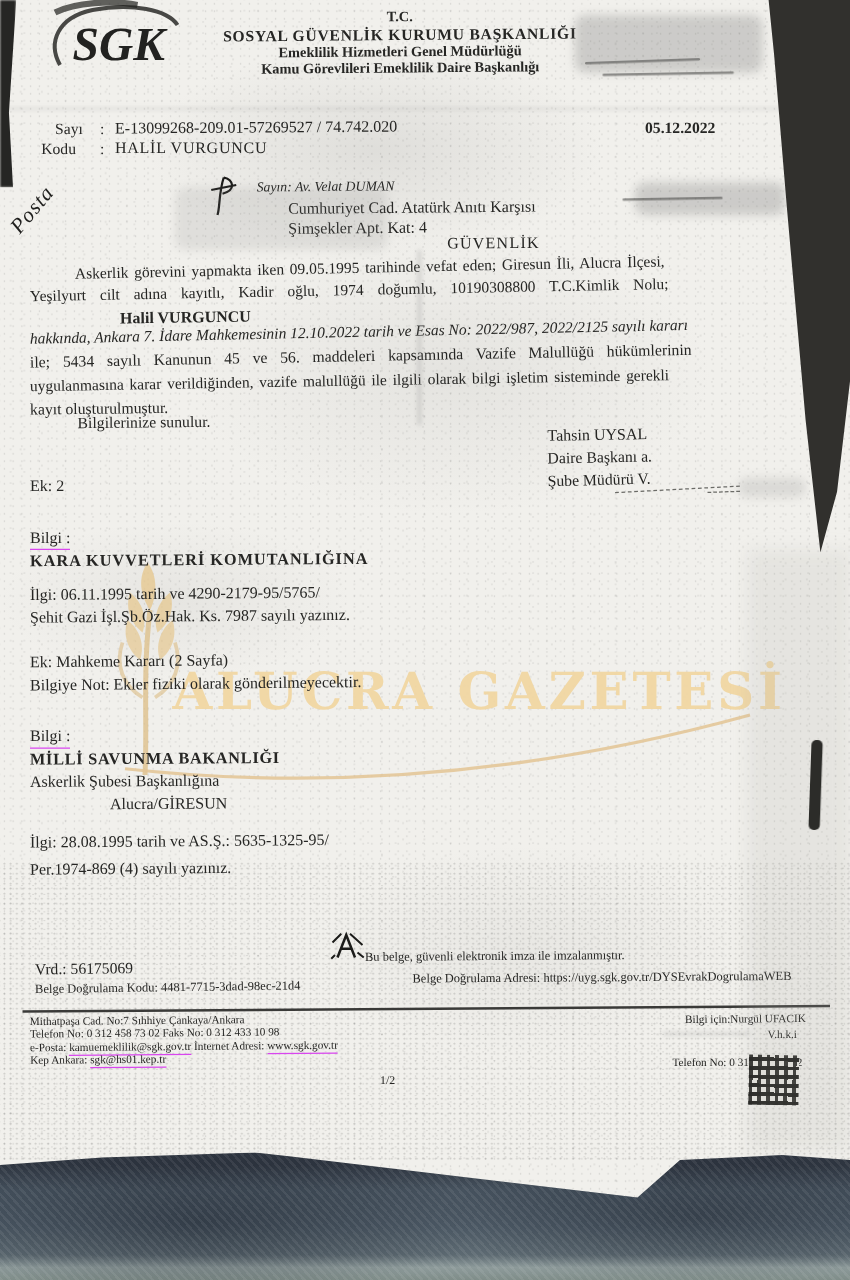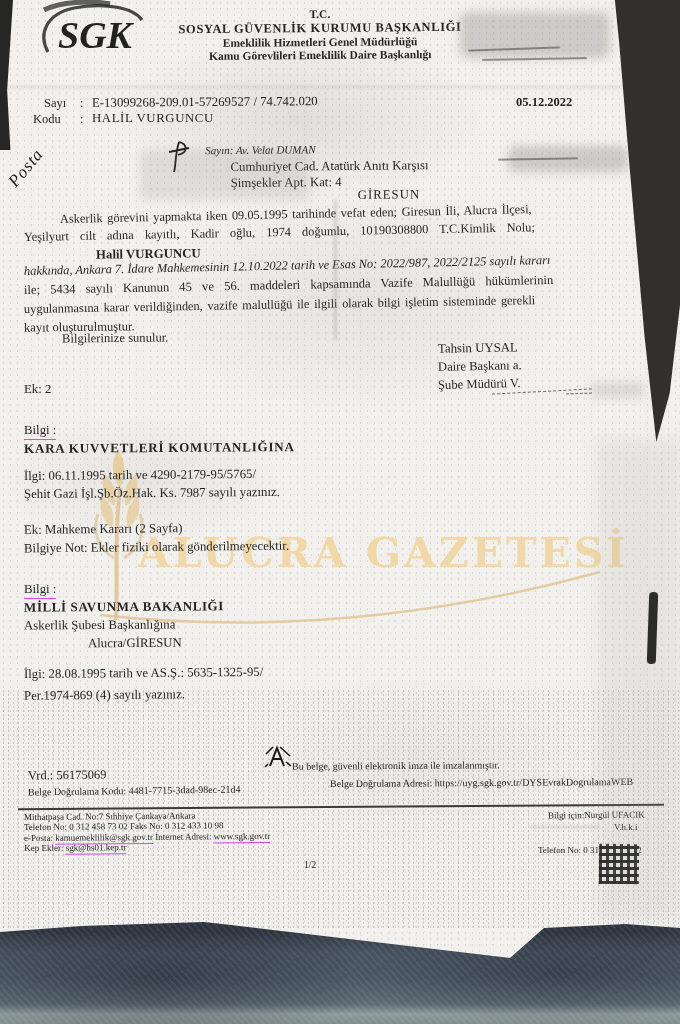--- a/index.html
+++ b/index.html
@@ -120,21 +120,21 @@
 
   <div class="abs txt hand" style="left:4px;top:158px;font-size:17px;transform:rotate(-50deg);letter-spacing:1px;">Posta</div>
   <svg class="abs" style="left:165px;top:140px;" width="28" height="34" viewBox="0 0 28 34">
     <path d="M14,2 C10,14 11,26 9,32 M14,2 C22,4 24,12 13,15 M4,12 L24,8" stroke="#1c1c1a" stroke-width="1.8" fill="none"></path>
   </svg>
 
   <div class="abs" style="left:0;top:0;transform:rotate(-.5deg);">
     <div class="abs txt" style="left:204px;top:146px;font-size:11px;font-style:italic;">Sayın: Av. Velat DUMAN</div>
     <div class="abs txt" style="left:229px;top:162px;font-size:12.8px;">Cumhuriyet Cad. Atatürk Anıtı Karşısı</div>
     <div class="abs txt" style="left:229px;top:178px;font-size:12.8px;">Şimşekler Apt. Kat: 4</div>
-    <div class="abs txt" style="left:356px;top:191px;font-size:12.8px;letter-spacing:1px;">GİRESUN</div>
+    <div class="abs txt" style="left:356px;top:191px;font-size:12.8px;letter-spacing:1px;">GÜVENLİK</div>
   </div>
 
   <div class="abs txt" style="left:60px;top:212px;font-size:12.4px;word-spacing:1.5px;transform:rotate(-1.2deg);transform-origin:left center;">Askerlik görevini yapmakta iken 09.05.1995 tarihinde vefat eden; Giresun İli, Alucra İlçesi,</div>
   <div class="abs txt" style="left:24px;top:230px;font-size:12.4px;word-spacing:8px;transform:rotate(-1.1deg);transform-origin:left center;">Yeşilyurt cilt adına kayıtlı, Kadir oğlu, 1974 doğumlu, 10190308800 T.C.Kimlik Nolu;</div>
   <div class="abs txt b" style="left:96px;top:247px;font-size:12.8px;transform:rotate(-.8deg);">Halil VURGUNCU</div>
   <div class="abs txt" style="left:24px;top:264px;font-size:12.4px;font-style:italic;transform:rotate(-1.2deg);transform-origin:left center;">hakkında, Ankara 7. İdare Mahkemesinin 12.10.2022 tarih ve Esas No: 2022/987, 2022/2125 sayılı kararı</div>
   <div class="abs txt" style="left:24px;top:283px;font-size:12.6px;word-spacing:7px;transform:rotate(-1.1deg);transform-origin:left center;">ile; 5434 sayılı Kanunun 45 ve 56. maddeleri kapsamında Vazife Malullüğü hükümlerinin</div>
   <div class="abs txt" style="left:24px;top:302px;font-size:12.4px;word-spacing:1.5px;transform:rotate(-1deg);transform-origin:left center;">uygulanmasına karar verildiğinden, vazife malullüğü ile ilgili olarak bilgi işletim sisteminde gerekli</div>
   <div class="abs txt" style="left:24px;top:320px;font-size:12.6px;transform:rotate(-.7deg);">kayıt oluşturulmuştur.</div>
   <div class="abs txt" style="left:62px;top:331px;font-size:12.6px;transform:rotate(-.6deg);">Bilgilerinize sunulur.</div>
@@ -175,21 +175,21 @@
   <div class="abs" style="left:24px;top:811px;font-size:9px;line-height:13px;transform:rotate(-.5deg);">
     <div class="txt">Mithatpaşa Cad. No:7 Sıhhiye Çankaya/Ankara</div>
     <div class="txt">Telefon No: 0 312 458 73 02 Faks No: 0 312 433 10 98</div>
     <div class="txt">
       <span>e-Posta:</span>
       <span class="u">kamuemeklilik@sgk.gov.tr</span>
       <span>İnternet Adresi:</span>
       <span class="u">www.sgk.gov.tr</span>
     </div>
     <div class="txt">
-      <span>Kep Ekler:</span>
+      <span>Kep Ankara:</span>
       <span class="u">sgk@hs01.kep.tr</span>
     </div>
   </div>
 
   <div class="abs txt" style="left:548px;top:810px;font-size:9px;transform:rotate(-.5deg);">Bilgi için:Nurgül UFACIK</div>
   <div class="abs txt" style="left:614px;top:822px;font-size:9px;">V.h.k.i</div>
   <div class="abs txt" style="left:538px;top:845px;font-size:9px;">Telefon No: 0 312 458 73 02</div>
   <div class="abs fold" style="left:530px;top:826px;width:70px;height:2px;"></div>
   <div class="abs txt" style="left:304px;top:860px;font-size:9.5px;">1/2</div>
   <div class="abs qr" style="left:599px;top:844px;"></div>

